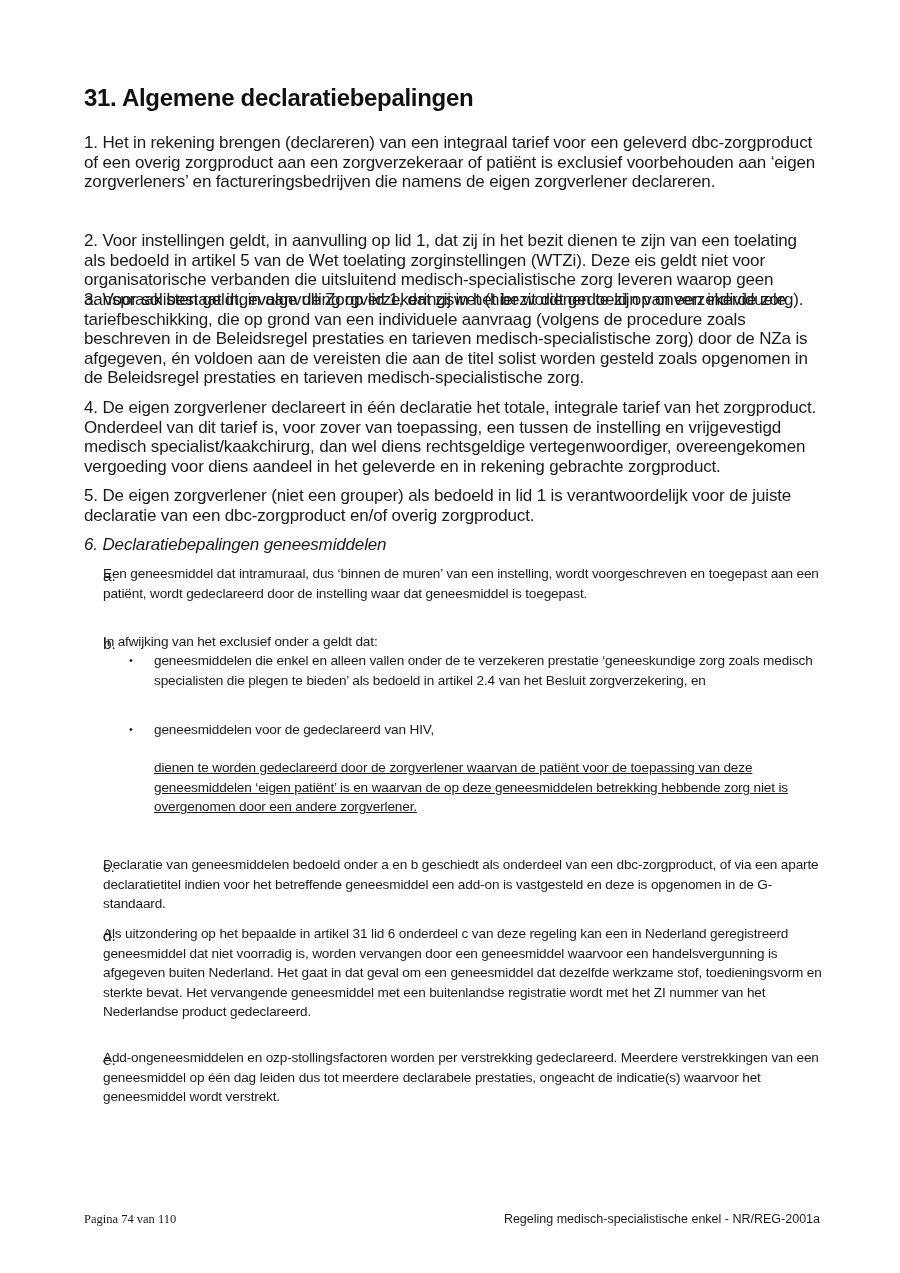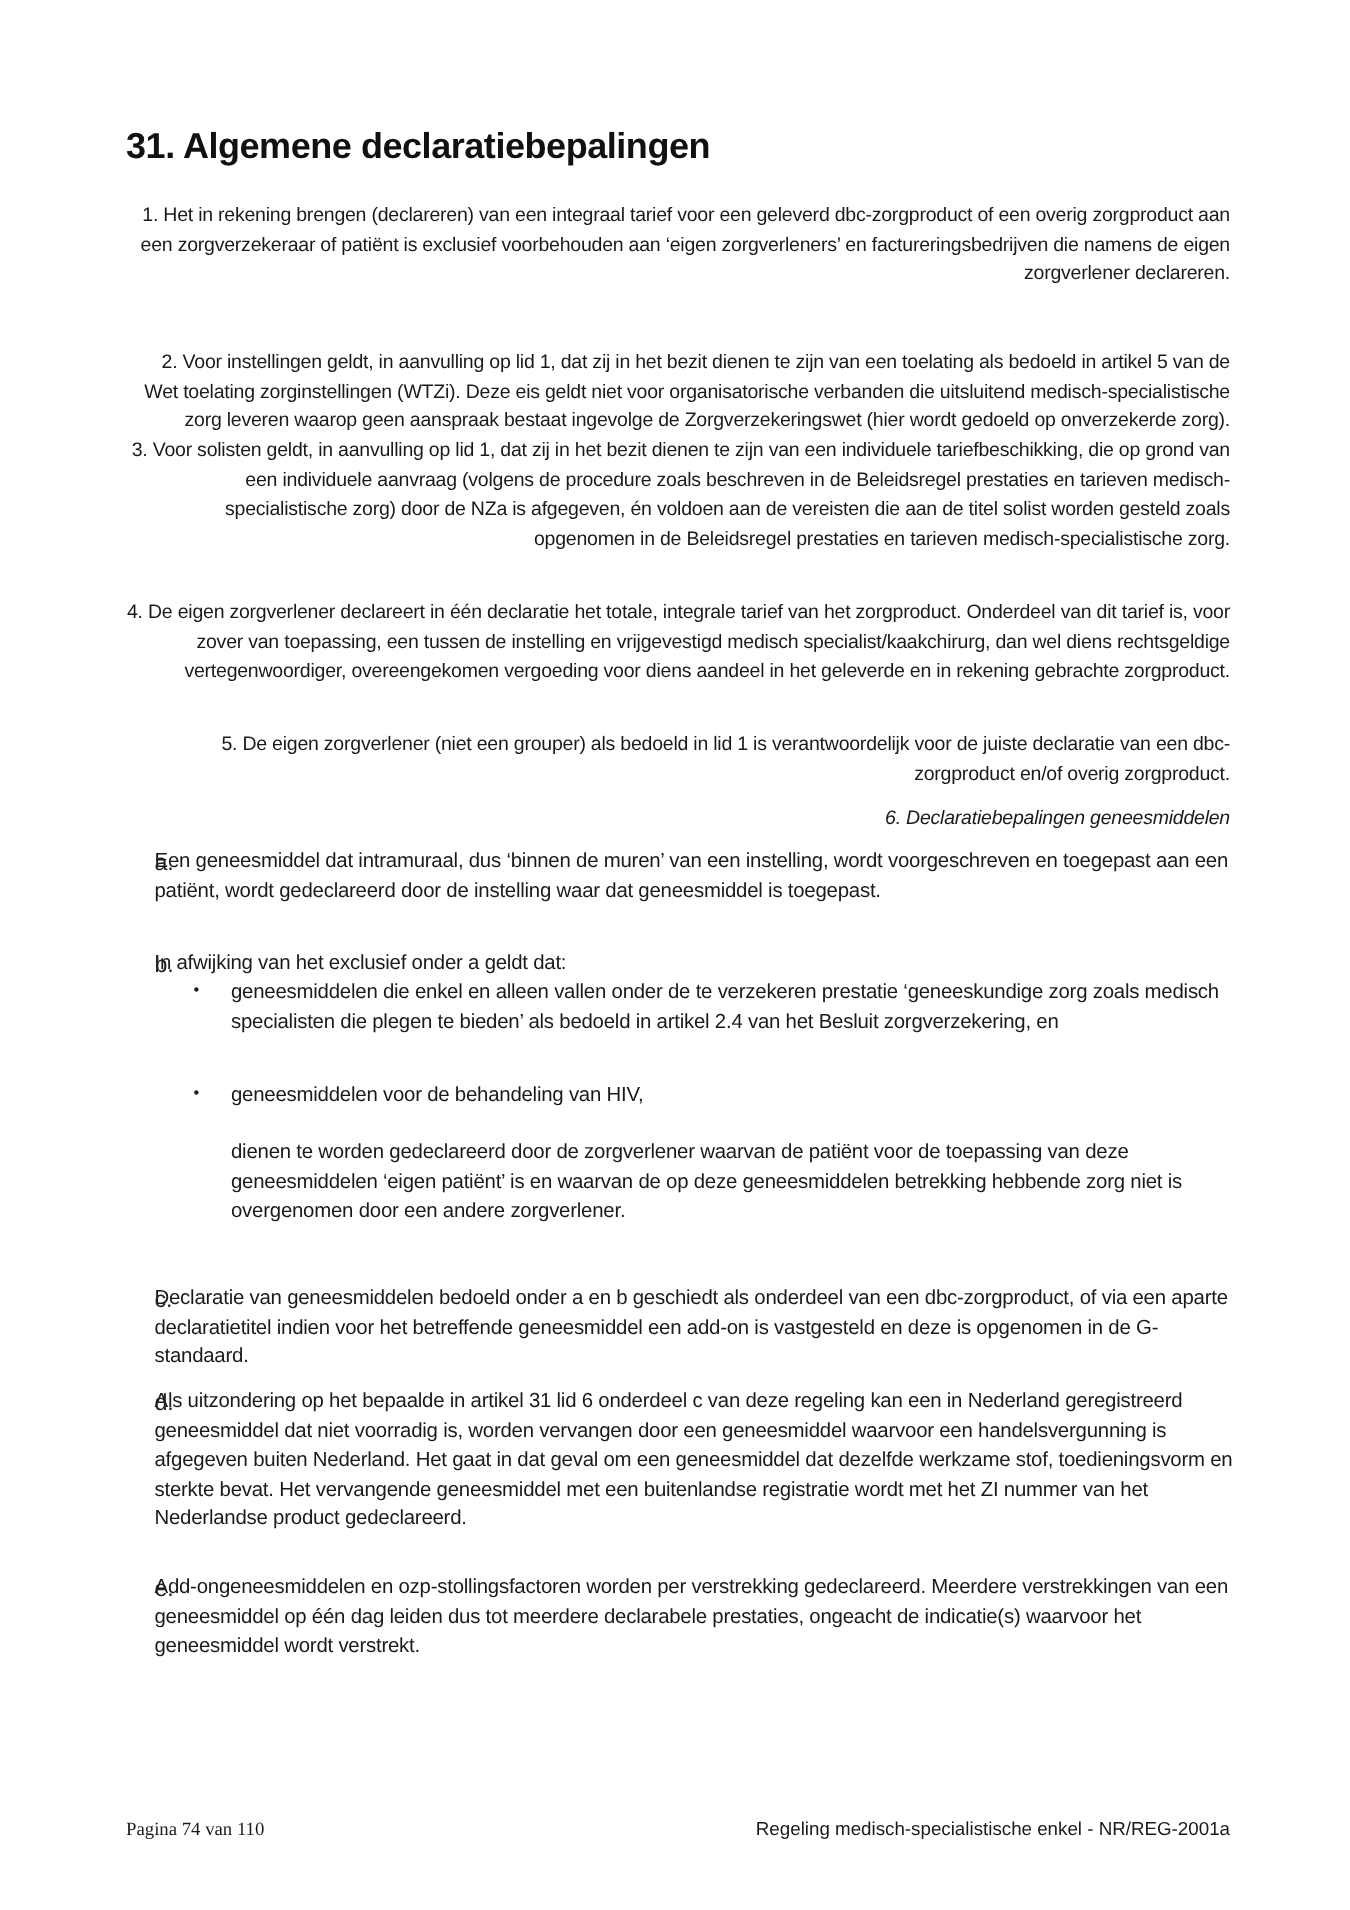--- a/index.html
+++ b/index.html
@@ -8,23 +8,22 @@
       font-family: "Liberation Sans", sans-serif; color: #1a1a1a;
     }
     .page { position: absolute; left: 0; top: 0; width: 900px; height: 1273px; }
     h1 {
       position: absolute; left: 84px; top: 84px; margin: 0;
       font-family: "Liberation Sans", sans-serif; font-weight: bold;
       font-size: 24px; letter-spacing: -0.3px; color: #111;
     }
     .para {
       position: absolute; left: 84px; width: 736px;
-      font-size: 13px; line-height: 19.6px; margin: 0;
+      font-size: 17px; line-height: 19.6px; margin: 0;
       letter-spacing: -0.15px;
-      text-align: right;
     }
     .sub {
       position: absolute; left: 103px; width: 720px;
       font-size: 13.6px; line-height: 19.6px;
       letter-spacing: -0.15px;
     }
     .sub .marker {
       position: absolute; left: 0; top: 2px; font-size: 15.5px; color: #222;
     }
     .sub .text { display: block; }
@@ -65,24 +64,24 @@
     <span class="text">In afwijking van het exclusief onder a geldt dat:</span>
   </div>
 
   <div class="bullet" style="top:651px;">
     <span class="dot">•</span>
     <span class="text">geneesmiddelen die enkel en alleen vallen onder de te verzekeren prestatie ‘geneeskundige zorg zoals medisch specialisten die plegen te bieden’ als bedoeld in artikel 2.4 van het Besluit zorgverzekering, en</span>
   </div>
 
   <div class="bullet" style="top:720px;">
     <span class="dot">•</span>
-    <span class="text">geneesmiddelen voor de behandeling van HIV,</span>
+    <span class="text">geneesmiddelen voor de gedeclareerd van HIV,</span>
   </div>
 
-  <p class="cont" style="top:758px; margin:0;">dienen te worden gedeclareerd door de zorgverlener waarvan de patiënt voor de toepassing van deze geneesmiddelen ‘eigen patiënt’ is en waarvan de op deze geneesmiddelen betrekking hebbende zorg niet is overgenomen door een andere zorgverlener.</p>
+  <p class="cont" style="top:758px; margin:0;text-decoration:underline;">dienen te worden gedeclareerd door de zorgverlener waarvan de patiënt voor de toepassing van deze geneesmiddelen ‘eigen patiënt’ is en waarvan de op deze geneesmiddelen betrekking hebbende zorg niet is overgenomen door een andere zorgverlener.</p>
 
   <div class="sub" style="top:855px;">
     <span class="marker">c.</span>
     <span class="text">Declaratie van geneesmiddelen bedoeld onder a en b geschiedt als onderdeel van een dbc-zorgproduct, of via een aparte declaratietitel indien voor het betreffende geneesmiddel een add-on is vastgesteld en deze is opgenomen in de G-standaard.</span>
   </div>
 
   <div class="sub" style="top:924px;">
     <span class="marker">d.</span>
     <span class="text">Als uitzondering op het bepaalde in artikel 31 lid 6 onderdeel c van deze regeling kan een in Nederland geregistreerd geneesmiddel dat niet voorradig is, worden vervangen door een geneesmiddel waarvoor een handelsvergunning is afgegeven buiten Nederland. Het gaat in dat geval om een geneesmiddel dat dezelfde werkzame stof, toedieningsvorm en sterkte bevat. Het vervangende geneesmiddel met een buitenlandse registratie wordt met het ZI nummer van het Nederlandse product gedeclareerd.</span>
   </div>

